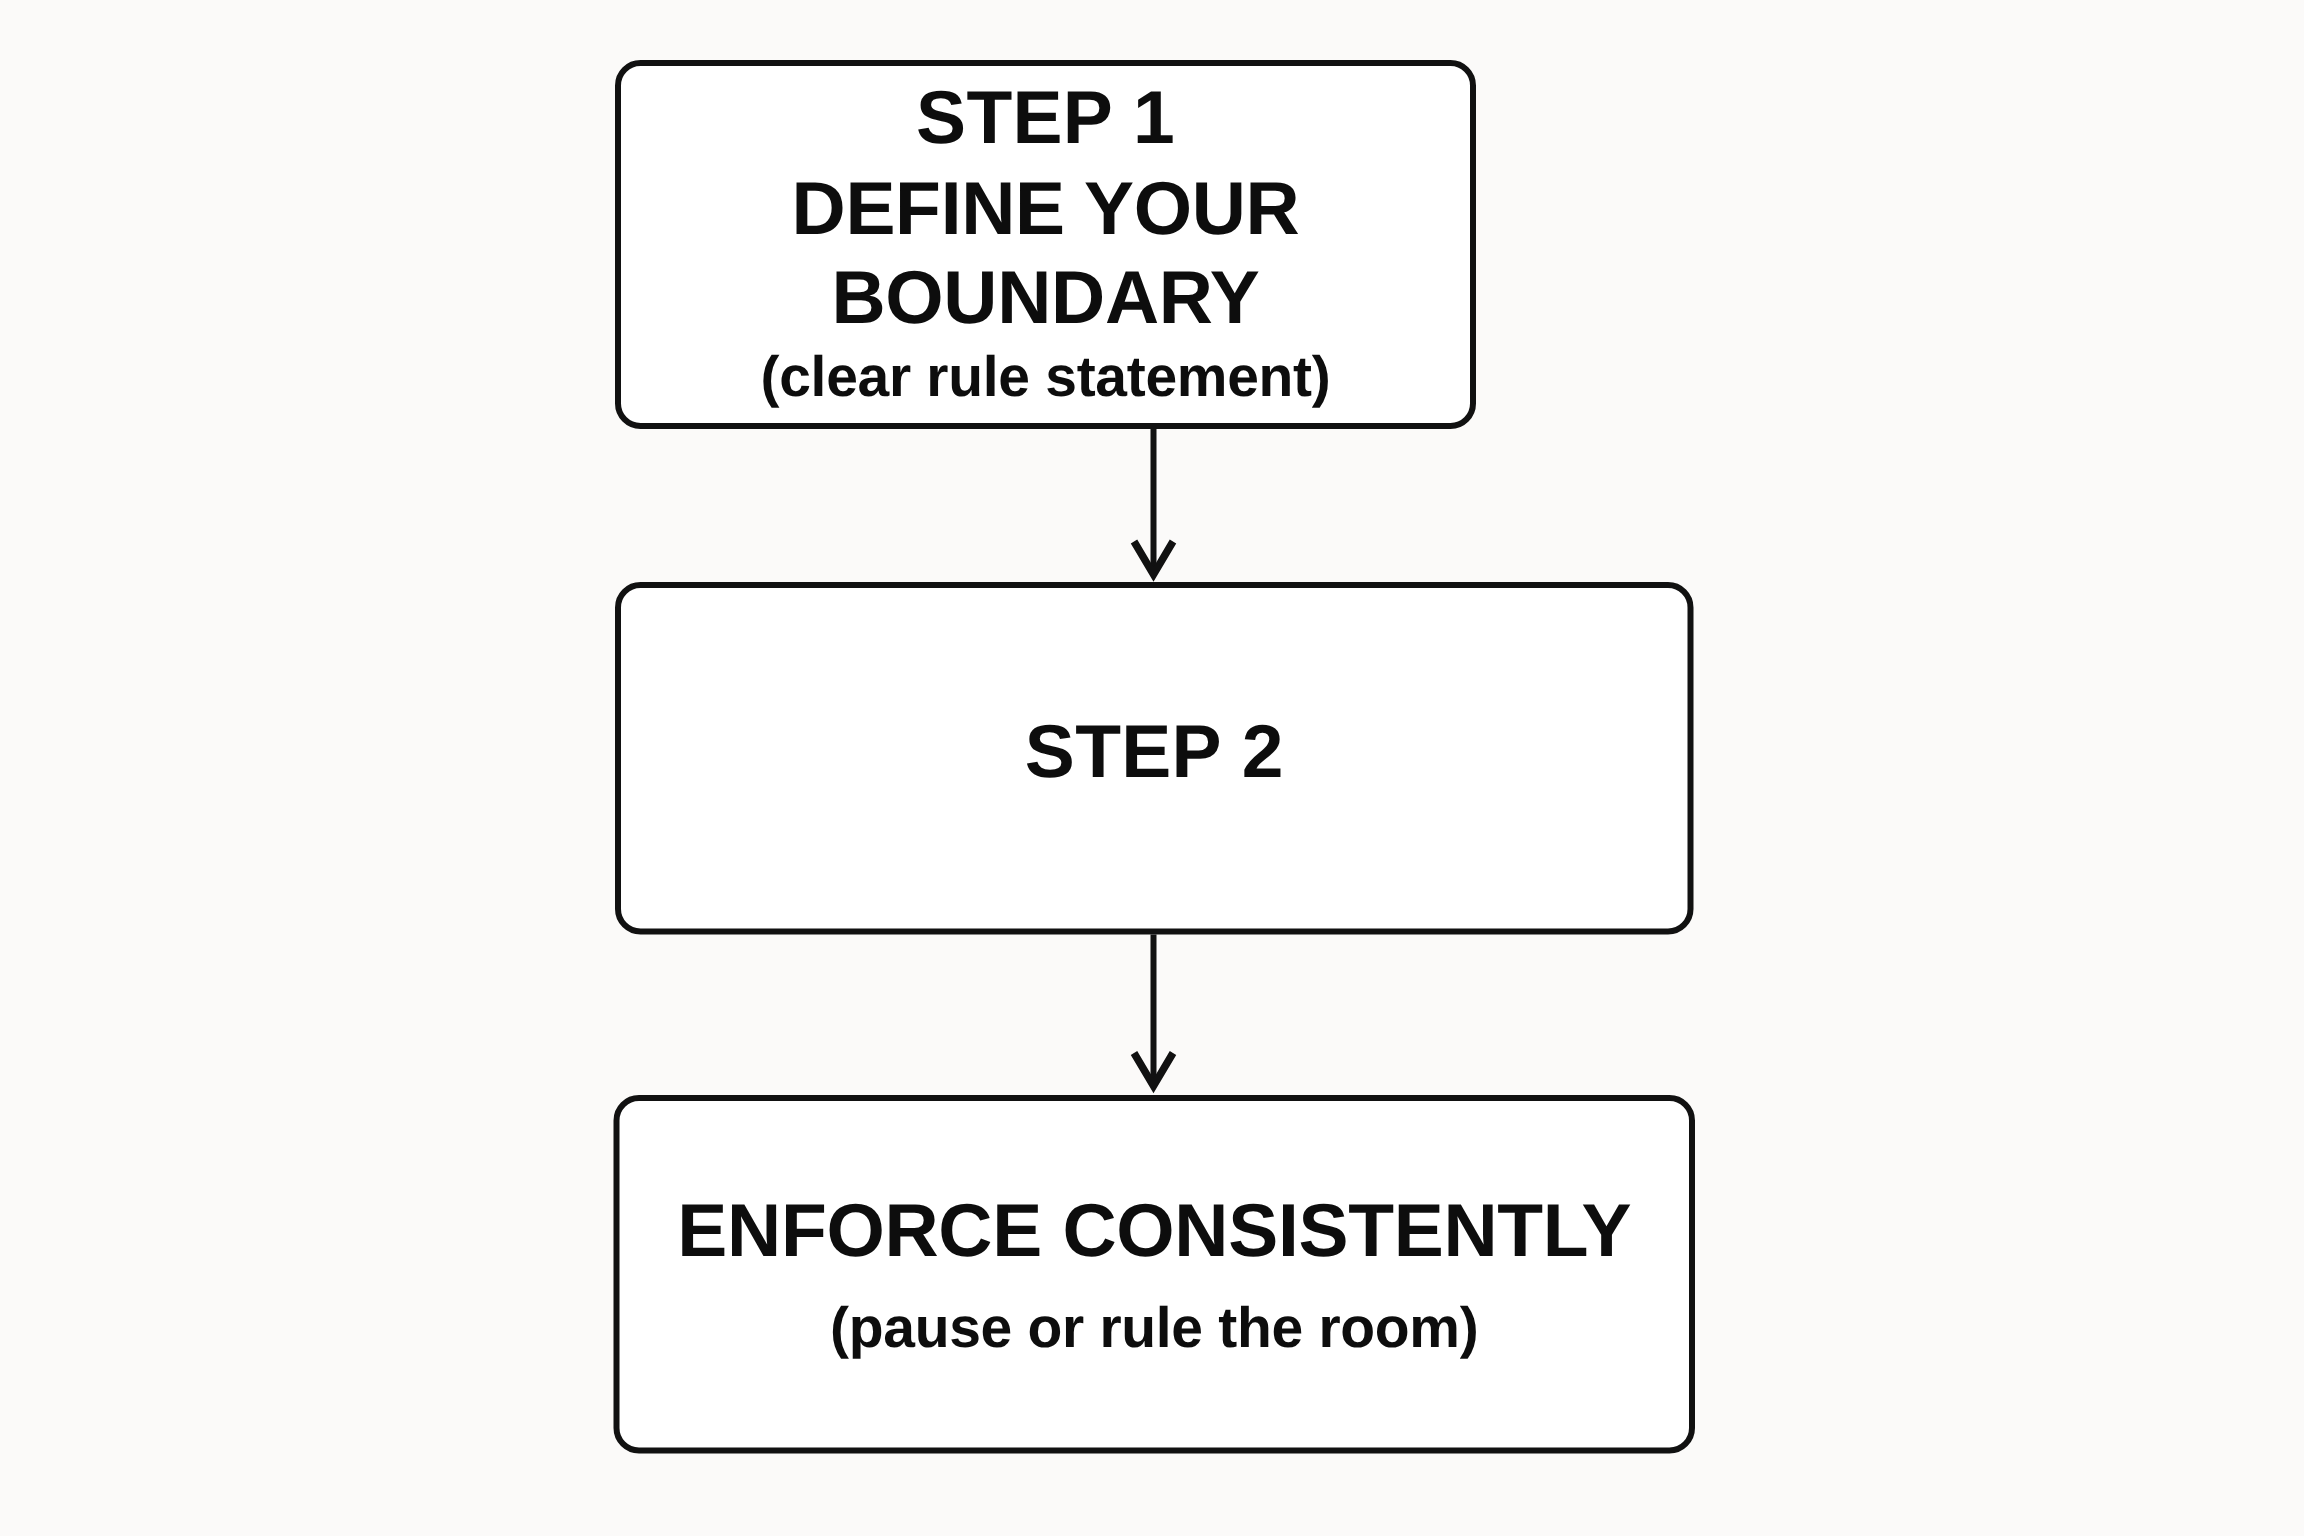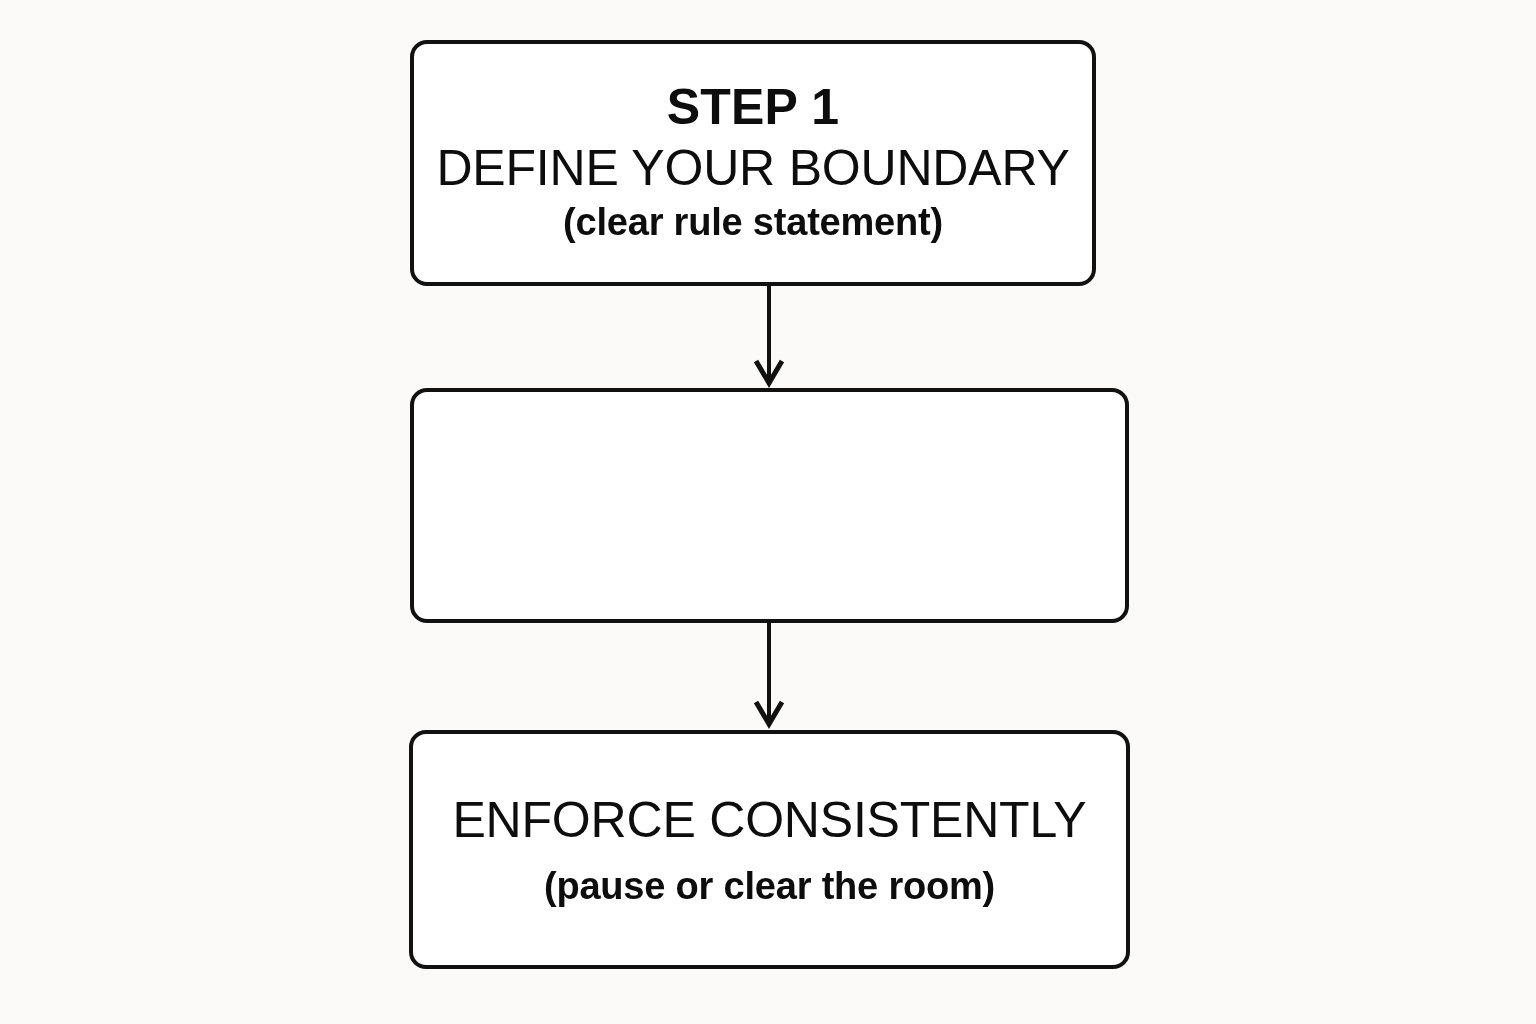--- a/index.html
+++ b/index.html
@@ -30,35 +30,35 @@
     border-radius: 17px;
     display: flex;
     flex-direction: column;
     align-items: center;
     justify-content: center;
     text-align: center;
     color: #0D0D0D;
   }
 
   
-  #node-step-1 { left: 410px; top: 40px;  width: 686px; height: 246px; }
+  #node-step-1 { left: 410px; top: 40px;  width: 574px; height: 246px; }
   #node-step-2 { left: 410px; top: 388px; width: 719px; height: 235px; }
   #node-step-3 { left: 409px; top: 730px; width: 721px; height: 239px; }
 
   .node-step-label {
     font-size: 50px;
     font-weight: bold;
     line-height: 1.02;
     letter-spacing: 0.2px;
     white-space: nowrap;
   }
 
   .node-title {
     font-size: 50px;
-    font-weight: normal;
+    font-weight: bold;
     line-height: 1.18;
     letter-spacing: -0.2px;
     white-space: pre-line;
   }
 
   .node-subtitle {
     font-size: 38px;
     font-weight: bold;
     line-height: 1.1;
     letter-spacing: -0.2px;
@@ -102,28 +102,29 @@
   </div>
 
   <div class="connector" id="connector-1-2">
     <svg viewBox="0 0 58 103" preserveAspectRatio="none" aria-hidden="true">
       <line x1="29" y1="0" x2="29" y2="97" stroke="#111111" stroke-width="4"></line>
       <polyline points="16,75 29,97 42,75" fill="none" stroke="#111111" stroke-width="5" stroke-linecap="butt" stroke-linejoin="miter"></polyline>
     </svg>
   </div>
 
   <div class="node" id="node-step-2">
+    <div class="node-step-label">STEP 2</div>
 
   </div>
 
   <div class="connector" id="connector-2-3">
     <svg viewBox="0 0 58 108" preserveAspectRatio="none" aria-hidden="true">
       <line x1="29" y1="0" x2="29" y2="101" stroke="#111111" stroke-width="4"></line>
       <polyline points="16,79 29,101 42,79" fill="none" stroke="#111111" stroke-width="5" stroke-linecap="butt" stroke-linejoin="miter"></polyline>
     </svg>
   </div>
 
   <div class="node" id="node-step-3">
     <div class="node-title">ENFORCE CONSISTENTLY</div>
-    <div class="node-subtitle">(pause or clear the room)</div>
+    <div class="node-subtitle">(pause or rule the room)</div>
   </div>
 
 </div>
 
 </body></html>

